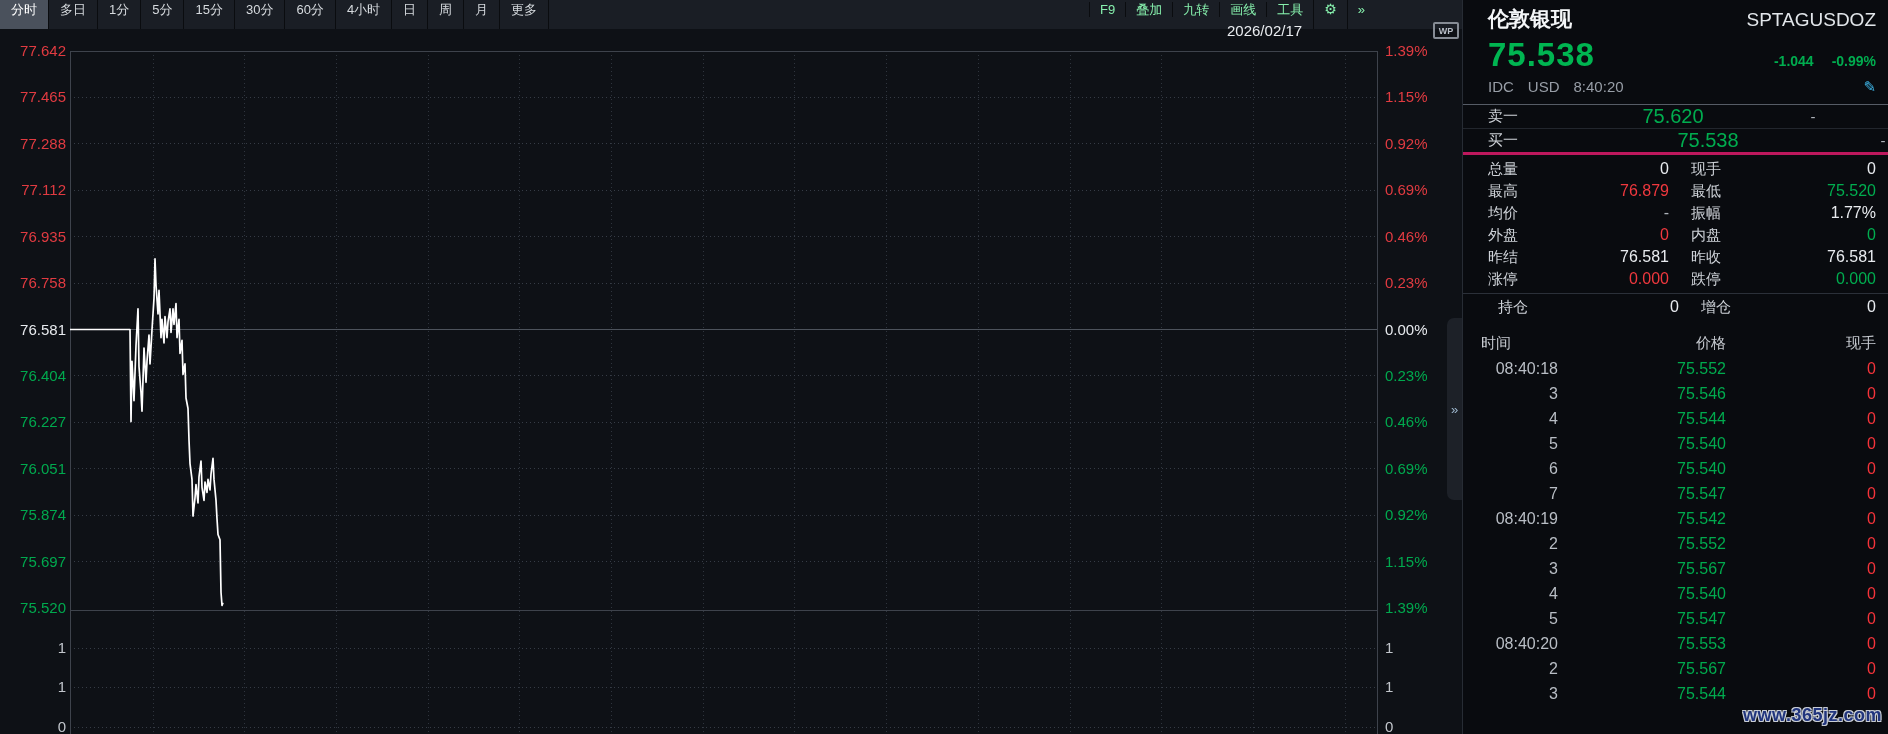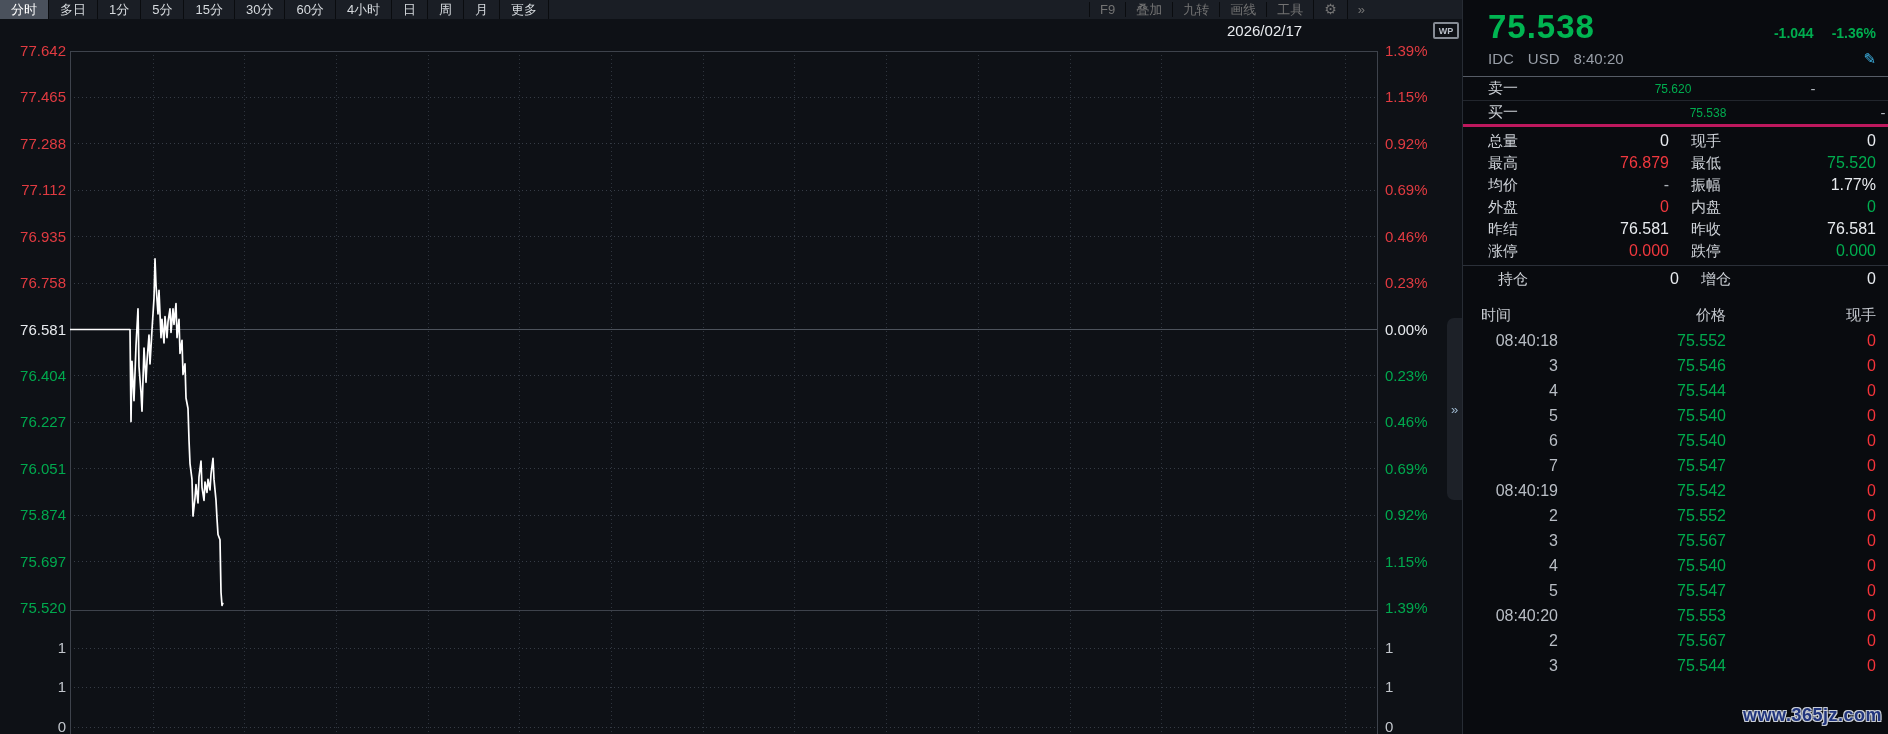--- a/index.html
+++ b/index.html
@@ -1,27 +1,27 @@
 <!DOCTYPE html>
 <html><head>
 <meta charset="utf-8">
 <style>
   html,body{margin:0;padding:0;background:#07080b;}
   .app{position:relative;width:1888px;height:734px;background:#0e1116;overflow:hidden;
        font-family:"Liberation Sans",sans-serif;color:#dfe3e8;}
 
   
-  .toolbar{position:absolute;left:0;top:0;width:1462px;height:19px;background:#1a1e25;
+  .toolbar{position:absolute;left:0;top:0;width:1462px;height:29px;background:#1a1e25;
            display:flex;justify-content:space-between;align-items:stretch;}
   .tabs{display:flex;}
   .tab{padding:0 11px;font-size:13px;line-height:19px;color:#d6dade;border-right:1px solid #0a0c0f;
        white-space:nowrap;cursor:default;}
   .tab.active{background:#4a515c;color:#ffffff;}
   .tools{display:flex;margin-right:87px;}
-  .tool{padding:0 10px;font-size:13px;line-height:19px;color:#737373;border-left:1px solid #0a0c0f;white-space:nowrap;}
+  .tool{padding:0 10px;font-size:13px;line-height:19px;color:#86efac;border-left:1px solid #0a0c0f;white-space:nowrap;}
   .tool.gear{font-size:14px;}
 
   
   .chart-header{position:absolute;left:190px;top:21px;font-size:15px;white-space:nowrap;}
   .chart-header span{margin-right:10px;}
   .c-white{color:#e9ecf0;} .c-label{color:#d5d9de;} .c-cyan{color:#35b3ee;}
   .c-green{color:#00ad4f;}
   .chart-date{position:absolute;left:1227px;top:22px;font-size:15px;color:#e9ecf0;}
   .wp-badge{position:absolute;left:1433px;top:22px;width:22px;height:13px;border:2px solid #868c95;
             border-radius:2px;color:#b9bfc8;font-size:9px;font-weight:bold;
@@ -47,21 +47,21 @@
   .p-last{font-size:33px;font-weight:bold;color:#00b551;letter-spacing:1px;}
   .p-chg{font-size:14px;font-weight:bold;color:#00ad4f;display:flex;gap:18px;}
   .ph-row3{display:flex;align-items:flex-start;margin-top:4px;font-size:15px;color:#989ea7;gap:14px;height:20px;}
   .pencil{margin-left:auto;color:#3fb9ec;font-size:15px;cursor:pointer;}
 
   .bidask{margin-top:6px;border-top:1px solid #565c66;}
   .ba-row{display:grid;grid-template-columns:100px 170px 110px auto;align-items:center;height:23px;
           padding-left:25px;border-bottom:1px solid #22262d;font-size:15px;}
   .ba-row.last{border-bottom:3px solid #be185d;gap:35px;}
   .ba-label{color:#ced2d8;}
-  .ba-price{text-align:center;font-size:12px;color:#00ad4f;}
+  .ba-price{text-align:center;font-size:20px;color:#00ad4f;}
   .ba-qty{text-align:center;color:#aeb3ba;}
 
   .stats{padding-top:3px;}
   .srow{display:flex;height:22px;align-items:center;padding:0 12px 0 25px;font-size:15px;}
   .pair{display:flex;justify-content:space-between;align-items:center;}
   .pair.pl{flex:0 0 181px;margin-right:22px;}
   .pair.pr{flex:1;}
   .sl{color:#ced2d8;white-space:nowrap;}
   .sl .info{color:#aeb3ba;margin-left:1px;cursor:pointer;}
   .sv{font-size:16px;}
@@ -179,25 +179,29 @@
       <text x="1385" y="732" fill="#c2c6cc" text-anchor="start" font-size="15">0</text>
       <polyline points="70,329.5 130,329.5 131,421.6 132,361.3 134,400.6 136,345.5 138,308.8 139,366.5 141,392.8 142,411.1 144,348.1 146,382.3 147,361.3 149,335.0 150,363.9 152,329.8 154,298.3 155,258.9 156,285.1 158,314.0 159,290.4 161,337.6 162,319.3 164,342.9 165,316.6 167,337.6 168,321.9 170,308.8 171,332.4 173,308.8 174,324.5 176,303.5 177,337.6 179,319.3 180,353.4 182,340.3 183,374.4 185,363.9 186,398.0 188,408.5 189,440.0 190,463.6 192,479.4 193,516.1 195,497.8 196,484.6 198,503.0 199,476.8 201,461.0 202,487.3 204,500.4 205,482.0 207,492.5 208,479.4 210,489.9 211,474.1 213,458.4 214,479.4 216,500.4 217,518.8 218,534.5 220,539.8 221,592.3 222,605.4 223,602.8" fill="none" stroke="#ffffff" stroke-width="1.7" stroke-linejoin="round"></polyline>
     </svg>
 
   <div class="collapse-handle">
     <span>»</span>
   </div>
 
   <div class="panel">
     <div class="p-head">
+      <div class="ph-row1">
+        <span class="p-name">伦敦银现</span>
+        <span class="p-code">SPTAGUSDOZ</span>
+      </div>
       <div class="ph-row2">
         <span class="p-last">75.538</span>
         <span class="p-chg">
           <span>-1.044</span>
-          <span>-1.36%</span>
+          <span>-0.99%</span>
         </span>
       </div>
       <div class="ph-row3">
         <span>IDC</span>
         <span>USD</span>
         <span>8:40:20</span>
         <span class="pencil">✎</span>
       </div>
     </div>
 

